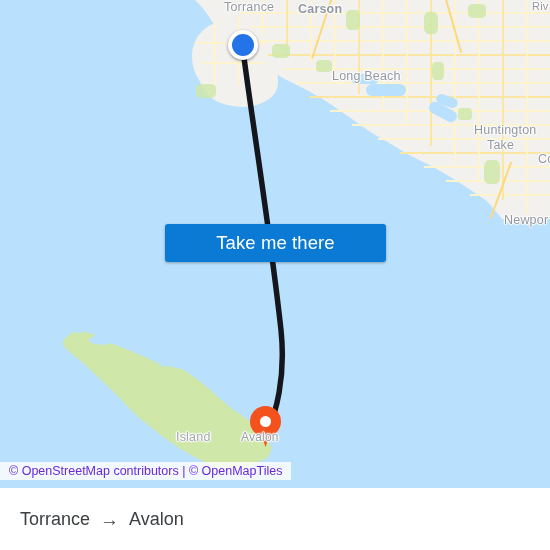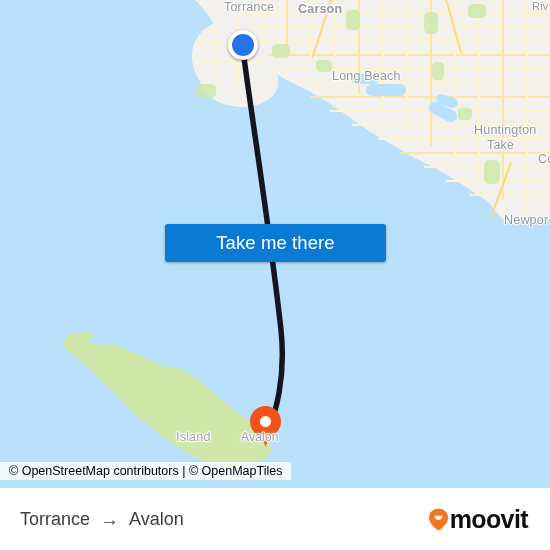--- a/index.html
+++ b/index.html
@@ -130,21 +130,21 @@
     box-shadow:0 1px 3px rgba(0,0,0,.30);
     letter-spacing:.1px;
   }
 
   
   #attribution {
     position:absolute; left:0; top:462px; height:18px;
     padding:0 9px;
     display:flex; align-items:center;
     background:rgba(255,255,255,.80);
-    font-size:12.5px; color:#000000;
+    font-size:12.5px; color:#6d28d9;
     white-space:nowrap;
   }
 
   
   #footer {
     position:absolute; left:0; top:488px; width:550px; height:62px;
     background:#ffffff;
     display:flex; align-items:center;
     padding:0 20px;
   }
@@ -263,22 +263,15 @@
 
     <div id="attribution">© OpenStreetMap contributors | © OpenMapTiles</div>
   </div>
 
   <div id="footer">
     <div id="trip-summary">
       <span>Torrance</span>
       <span class="arrow">→</span>
       <span>Avalon</span>
     </div>
-    <div id="brand">
-      <svg class="brand-pin" viewBox="0 0 19 22">
-        <path d="M9.5 0C4.25 0 0 4.1 0 9.2c0 6.3 8.2 12.2 9.5 12.8 1.3-.6 9.5-6.5 9.5-12.8C19 4.1 14.75 0 9.5 0z" fill="#f3761c"></path>
-        <path d="M5.6 7.2c0 2.4 1.7 4.3 3.9 4.3s3.9-1.9 3.9-4.3z" fill="#ffffff"></path>
-      </svg>
-      <span class="brand-text">moovit</span>
-    </div>
   </div>
 
 </div>
 
 </body></html>

